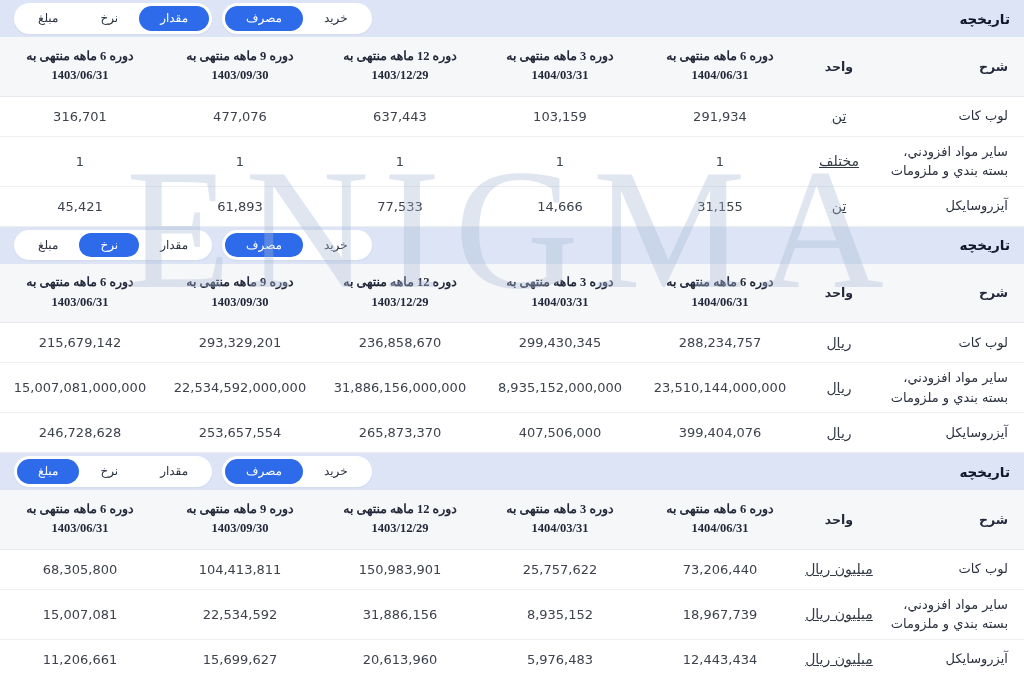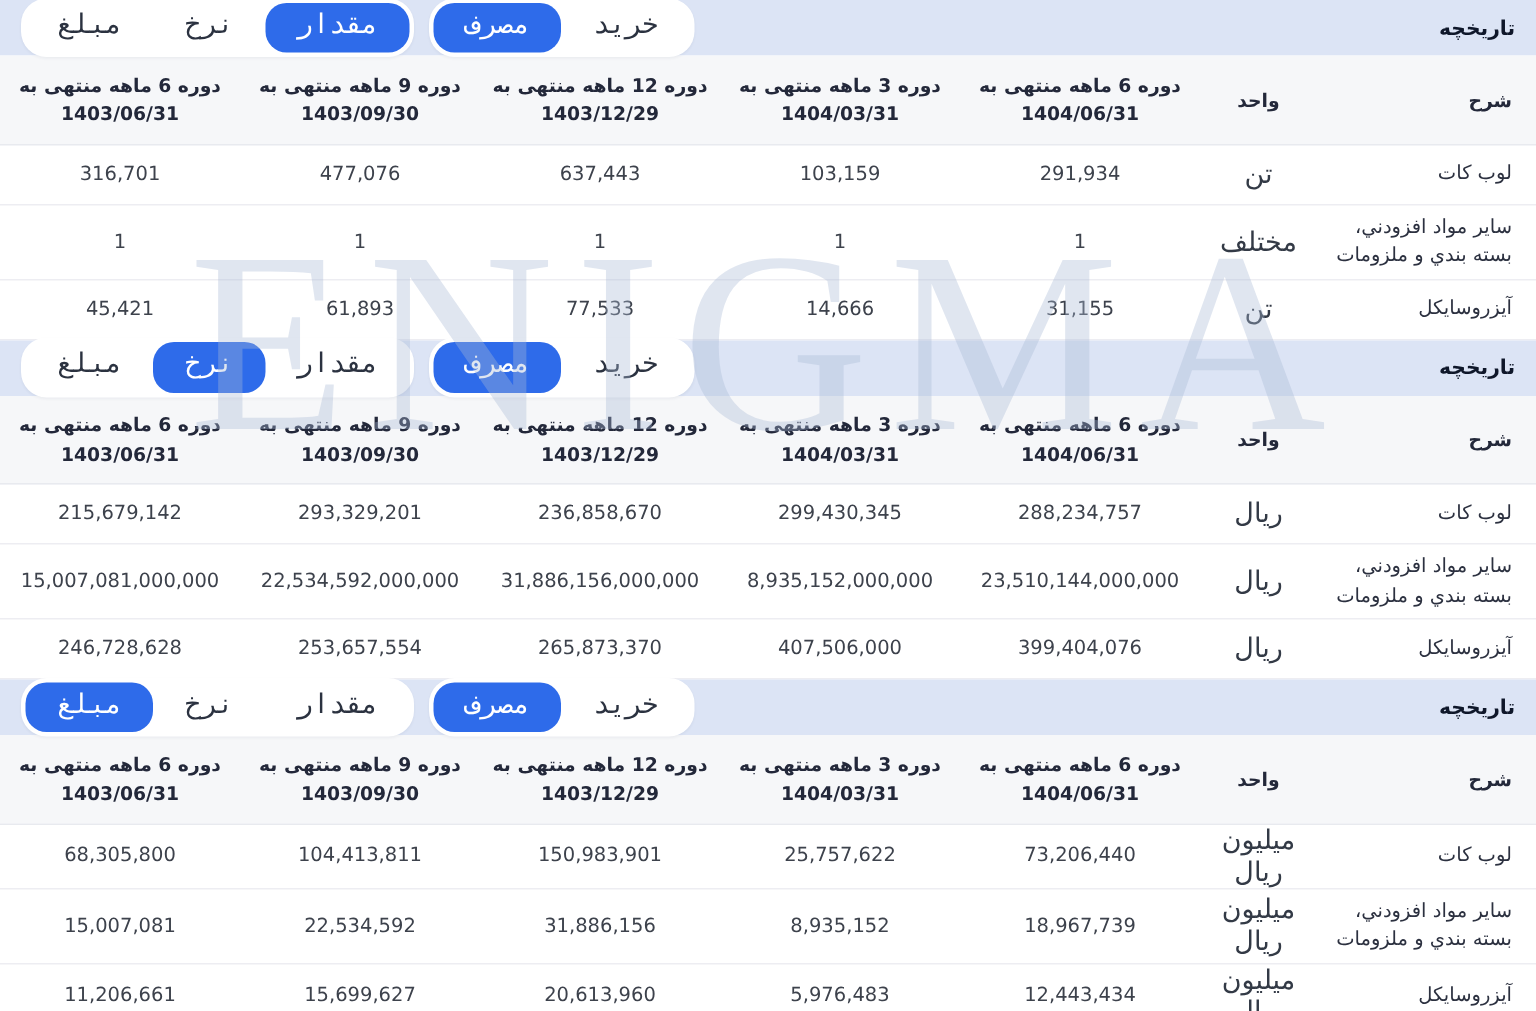--- a/index.html
+++ b/index.html
@@ -10,44 +10,44 @@
   }
   
   .bar{
     display:flex;align-items:center;
     background:#dce4f5;height:37px;padding:0 14px;box-sizing:border-box;
   }
   .groups{display:flex;gap:10px;align-items:center;}
   .pill-group{display:flex;background:#ffffff;border-radius:17px;padding:3px;box-shadow:0 1px 2px rgba(30,50,90,.06);}
   .pill{
     border:none;background:transparent;border-radius:14px;
-    padding:4px 21px;font-size:18px;color:#2b3240;cursor:pointer;
-    font-family:Liberation Mono, monospace;direction:rtl;line-height:1.4;white-space:nowrap;
+    padding:4px 21px;font-size:12px;color:#2b3240;cursor:pointer;
+    font-family:Liberation Sans, sans-serif;direction:rtl;line-height:1.4;white-space:nowrap;
   }
   .pill.active{background:#2e6bea;color:#ffffff;}
   .bar-title{margin-left:auto;font-weight:bold;font-size:13.5px;color:#0f172a;direction:rtl;padding-left:6px;}
   
   table.htable{width:100%;border-collapse:collapse;direction:rtl;table-layout:fixed;}
   .htable th,.htable td{padding:0 4px;box-sizing:border-box;}
   .htable thead th{
     background:#f6f7f9;height:59px;font-size:12.5px;font-weight:bold;
     color:#23283a;text-align:center;border-bottom:1px solid #e8eaef;
   }
   .htable th.desc{width:146px;text-align:right;padding-right:16px;}
   .htable th.unit{width:78px;}
-  .htable th.period .pl1,.htable th.period .pl2{display:block;line-height:1.55;}
+  .htable th.period .pl1,.htable th.period .pl2{display:block;line-height:1.55;font-family:Liberation Serif, serif;}
   .htable tbody td{
     height:40px;font-size:13px;color:#3d424c;text-align:center;
     border-bottom:1px solid #ededf2;background:transparent;
   }
   .htable td.desc{
     text-align:right;padding-right:16px;color:#2c3140;line-height:1.5;
     padding-top:5px;padding-bottom:5px;
   }
-  .htable td.unit{font-size:18px;color:#333a46;}
+  .htable td.unit{font-size:14px;color:#333a46;text-decoration:underline;}
   .date{direction:ltr;unicode-bidi:isolate;}
   
   .watermark{
     position:absolute;left:0;right:0;top:108px;z-index:10;
     pointer-events:none;text-align:center;
     font-family:"Liberation Serif","DejaVu Serif",serif;
     font-size:172px;letter-spacing:14px;line-height:242px;
     color:rgba(168,185,214,0.36);font-weight:400;white-space:nowrap;
   }
   .watermark span{display:block;}

